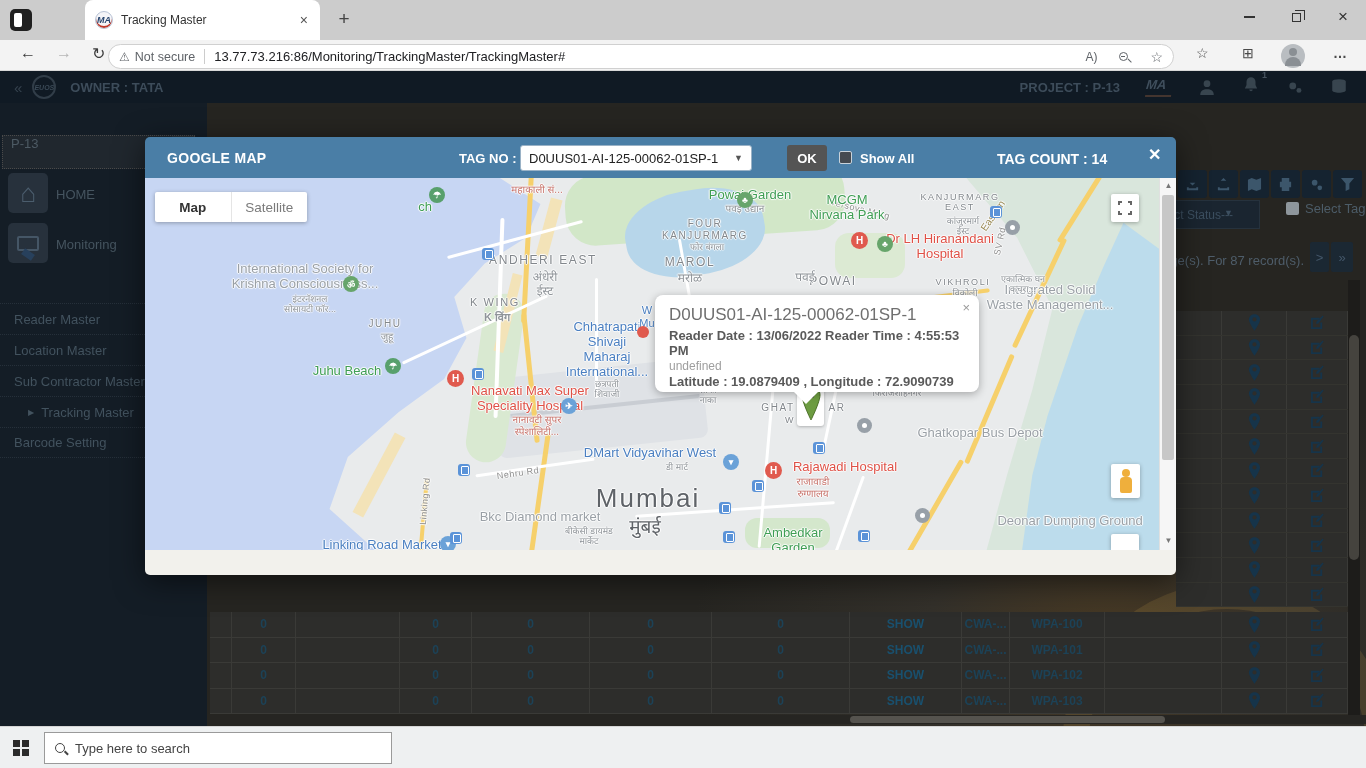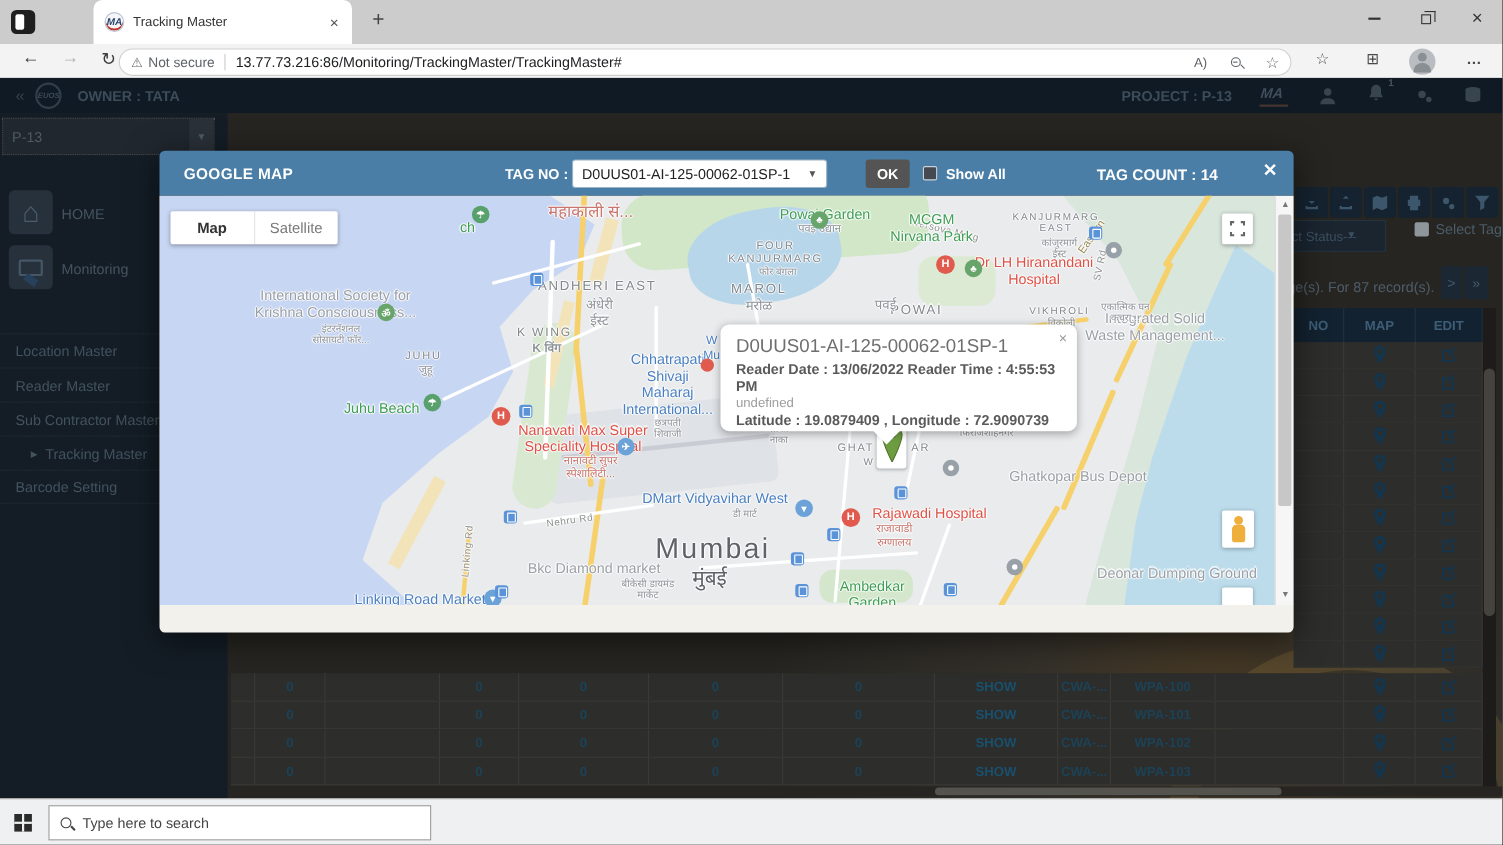--- a/index.html
+++ b/index.html
@@ -39,21 +39,21 @@
 .chev{font-size:15px;color:#35424e;margin-left:14px;letter-spacing:-2px}
 .elogo{width:24px;height:24px;border-radius:50%;border:2px solid #313d48;margin-left:12px;color:#3b4a57;font-size:7px;font-style:italic;font-weight:bold;display:flex;align-items:center;justify-content:center}
 .owner{font-size:13px;font-weight:bold;margin-left:14px;color:#3d4c5a}
 .hdr-r{margin-left:auto;display:flex;align-items:center;gap:26px;margin-right:18px}
 .project{font-size:13px;font-weight:bold;color:#3d4c5a}
 .malogo{width:26px;height:20px;color:#3f4e5c;font-style:italic;font-weight:bold;font-size:13px;border-bottom:2px solid #44352f;transform:skewX(-6deg)}
 .hico{width:18px;height:18px;fill:#38454f;position:relative}
 .bellwrap{position:relative}
 .bellbadge{position:absolute;right:-7px;top:-6px;font-size:9px;color:#46525e;font-weight:bold}
 .sidebar{position:absolute;left:0;top:32px;width:207px;height:623px;background:#141d26}
-.psel{position:absolute;left:2px;top:4px;width:193px;height:34px;background:#20272e;border:1px dotted #4a4a4a;color:#4d5a64;font-size:13px;display:flex;align-items:center;padding-left:8px}
+.psel{position:absolute;left:2px;top:32px;width:193px;height:34px;background:#20272e;border:1px dotted #4a4a4a;color:#4d5a64;font-size:13px;display:flex;align-items:flex-start;padding-left:8px}
 .pselbtn{position:absolute;right:0;top:0;width:22px;height:32px;background:#2a3138;color:#4d5a64;display:flex;align-items:center;justify-content:center;font-size:9px}
 .navtile{position:absolute;left:8px;width:40px;height:40px;background:#27313c;border-radius:5px;display:flex;align-items:center;justify-content:center}
 .homeglyph{color:#4b5d6d;font-size:26px;line-height:1}
 .monglyph{width:22px;height:15px;border:2px solid #455666;border-radius:2px;position:relative}
 .monglyph::after{content:'';position:absolute;left:3px;top:13px;width:12px;height:7px;background:#27405c;transform:rotate(35deg)}
 .navlbl{position:absolute;font-size:13px;color:#45545f}
 .smenu{position:absolute;left:0;top:200px;width:207px}
 .sitem{height:31px;border-top:1px dotted #26303a;display:flex;align-items:center;padding-left:14px;font-size:13px;color:#42525e}
 .sitem.trk{padding-left:28px}
 .trkarrow{font-size:8px;margin-right:7px;color:#42525e}
@@ -232,22 +232,22 @@
       </div>
       <div class="navtile" style="top:70px">
           <span class="homeglyph">⌂</span>
         </div>
       <div class="navlbl" style="left:56px;top:84px">HOME</div>
       <div class="navtile" style="top:120px">
           <div class="monglyph"></div>
         </div>
       <div class="navlbl" style="left:56px;top:134px">Monitoring</div>
       <div class="smenu">
+        <div class="sitem">Reader Master</div>
         <div class="sitem">Location Master</div>
-        <div class="sitem">Reader Master</div>
         <div class="sitem">Sub Contractor Master</div>
         <div class="sitem trk">
           <span class="trkarrow">▶</span>
           <span>Tracking Master</span>
         </div>
         <div class="sitem" style="border-bottom:1px dotted #26303a">Barcode Setting</div>
       </div>
     </div>
 
     <div class="content">
@@ -287,25 +287,20 @@
         </div>
       <div class="statussel">
         <span>---Select Status---</span>
         <span class="statuscaret">▼</span>
       </div>
       <div class="stag"></div>
       <div class="staglbl">Select Tag</div>
       <div class="recinfo" style="right:62px">ge(s). For 87 record(s).</div>
       <div class="pgbtn" style="left:1103px;width:19px">&gt;</div>
       <div class="pgbtn" style="left:1124px;width:22px">»</div>
-      <div class="rthead">
-        <div style="width:46px">NO</div>
-        <div style="width:65px">MAP</div>
-        <div style="width:61px">EDIT</div>
-      </div>
       <div class="rtrows">
           <div class="rtrow">
             <div style="width:46px"></div>
             <div style="width:65px">
               <svg class="pinsvg" viewBox="0 0 14 18">
                 <path d="M7 0C3.1 0 1 3 1 5.8 1 9.5 7 18 7 18s6-8.5 6-12.2C13 3 10.9 0 7 0zm0 8A2.3 2.3 0 1 1 7 3.4 2.3 2.3 0 0 1 7 8z"></path>
               </svg>
             </div>
             <div style="width:61px">
               <svg class="editsvg" viewBox="0 0 16 16">
@@ -722,21 +717,21 @@
               <div>विक्रोली</div>
             </div>
             <div class="mlb gray" style="left: 905px; top: 65px; transform: translate(-50%, 0px); margin-top: 40px;">
               <div>Integrated Solid</div>
               <div>Waste Management...</div>
             </div>
             <div class="mlb dev" style="left: 878px; top: 96px; font-size: 9px; transform: translate(-50%, 0px);">
               <div>एकात्मिक घन</div>
               <div>कचरा...</div>
             </div>
-            <div class="mlb devred" style="left: 392px; top: 6px; font-size: 15px; transform: translate(-50%, 0px);">
+            <div class="mlb devred" style="left: 392px; top: 6px; font-size: 10px; transform: translate(-50%, 0px);">
               <div>महाकाली सं...</div>
             </div>
             <div class="mlb poi" style="left: 502px; top: 126px; font-size: 11px; transform: translate(-50%, 0px);">
               <div>W</div>
               <div>Mu</div>
             </div>
             <div class="mlb hosp" style="left: 802px; top: 130px; font-size: 11px; transform: translate(-50%, 0px);">
               <div>morial</div>
             </div>
             <div class="mlb tn" style="left: 633px; top: 224px; font-size: 10px; transform: translate(-50%, 0px);">

